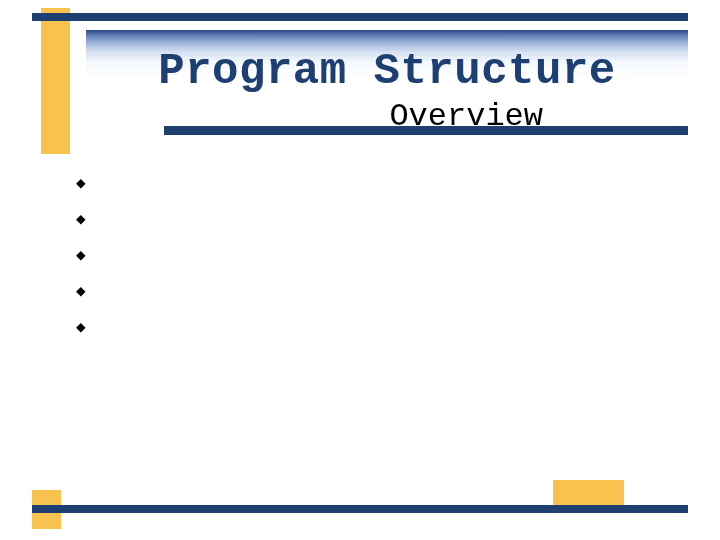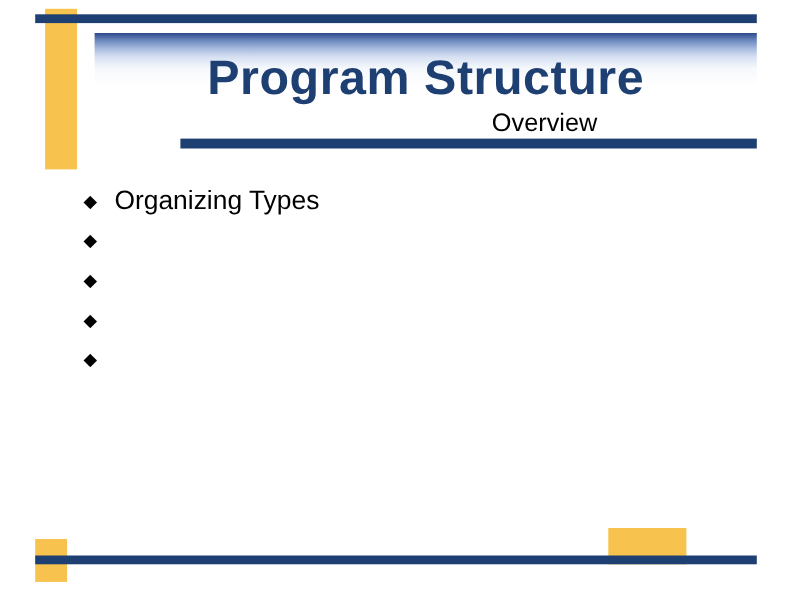--- a/index.html
+++ b/index.html
@@ -1,15 +1,15 @@
 <!DOCTYPE html>
 <html><head>
 <meta charset="utf-8">
 <style>
-  * { box-sizing: border-box; margin: 0; padding: 0; }
+  * { box-sizing: border-box; margin: 0; padding: 0; font-family: Liberation Mono, monospace; }
   html, body { width: 720px; height: 540px; background: #ffffff; font-family: Arial, Helvetica, sans-serif; }
   .slide {
     position: relative;
     width: 720px;
     height: 540px;
     overflow: hidden;
   }
   
   .top-yellow {
     position: absolute;
@@ -44,21 +44,21 @@
     left: 0; right: 0; top: 16px;
     text-align: center;
     font-size: 44px;
     font-weight: bold;
     color: #1e3f72;
     letter-spacing: 0.5px;
   }
   .subtitle {
     position: absolute;
     right: 145px; top: 68px;
-    font-size: 23px;
+    font-size: 32px;
     font-weight: normal;
     color: #000;
     text-align: right;
   }
   .under-bar {
     position: absolute;
     left: 164px; top: 126px;
     width: 524px; height: 9px;
     background: #1e3f72;
     z-index: 4;
@@ -116,21 +116,20 @@
 
   <div class="title-block">
     <div class="title">Program Structure</div>
     <div class="subtitle">Overview</div>
   </div>
   <div class="under-bar"></div>
 
   <div class="bullets">
     <div class="bullet">
       <span class="dia">◆</span>
-      <span>Organizing Types</span>
     </div>
     <div class="bullet">
       <span class="dia">◆</span>
     </div>
     <div class="bullet">
       <span class="dia">◆</span>
     </div>
     <div class="bullet">
       <span class="dia">◆</span>
     </div>

